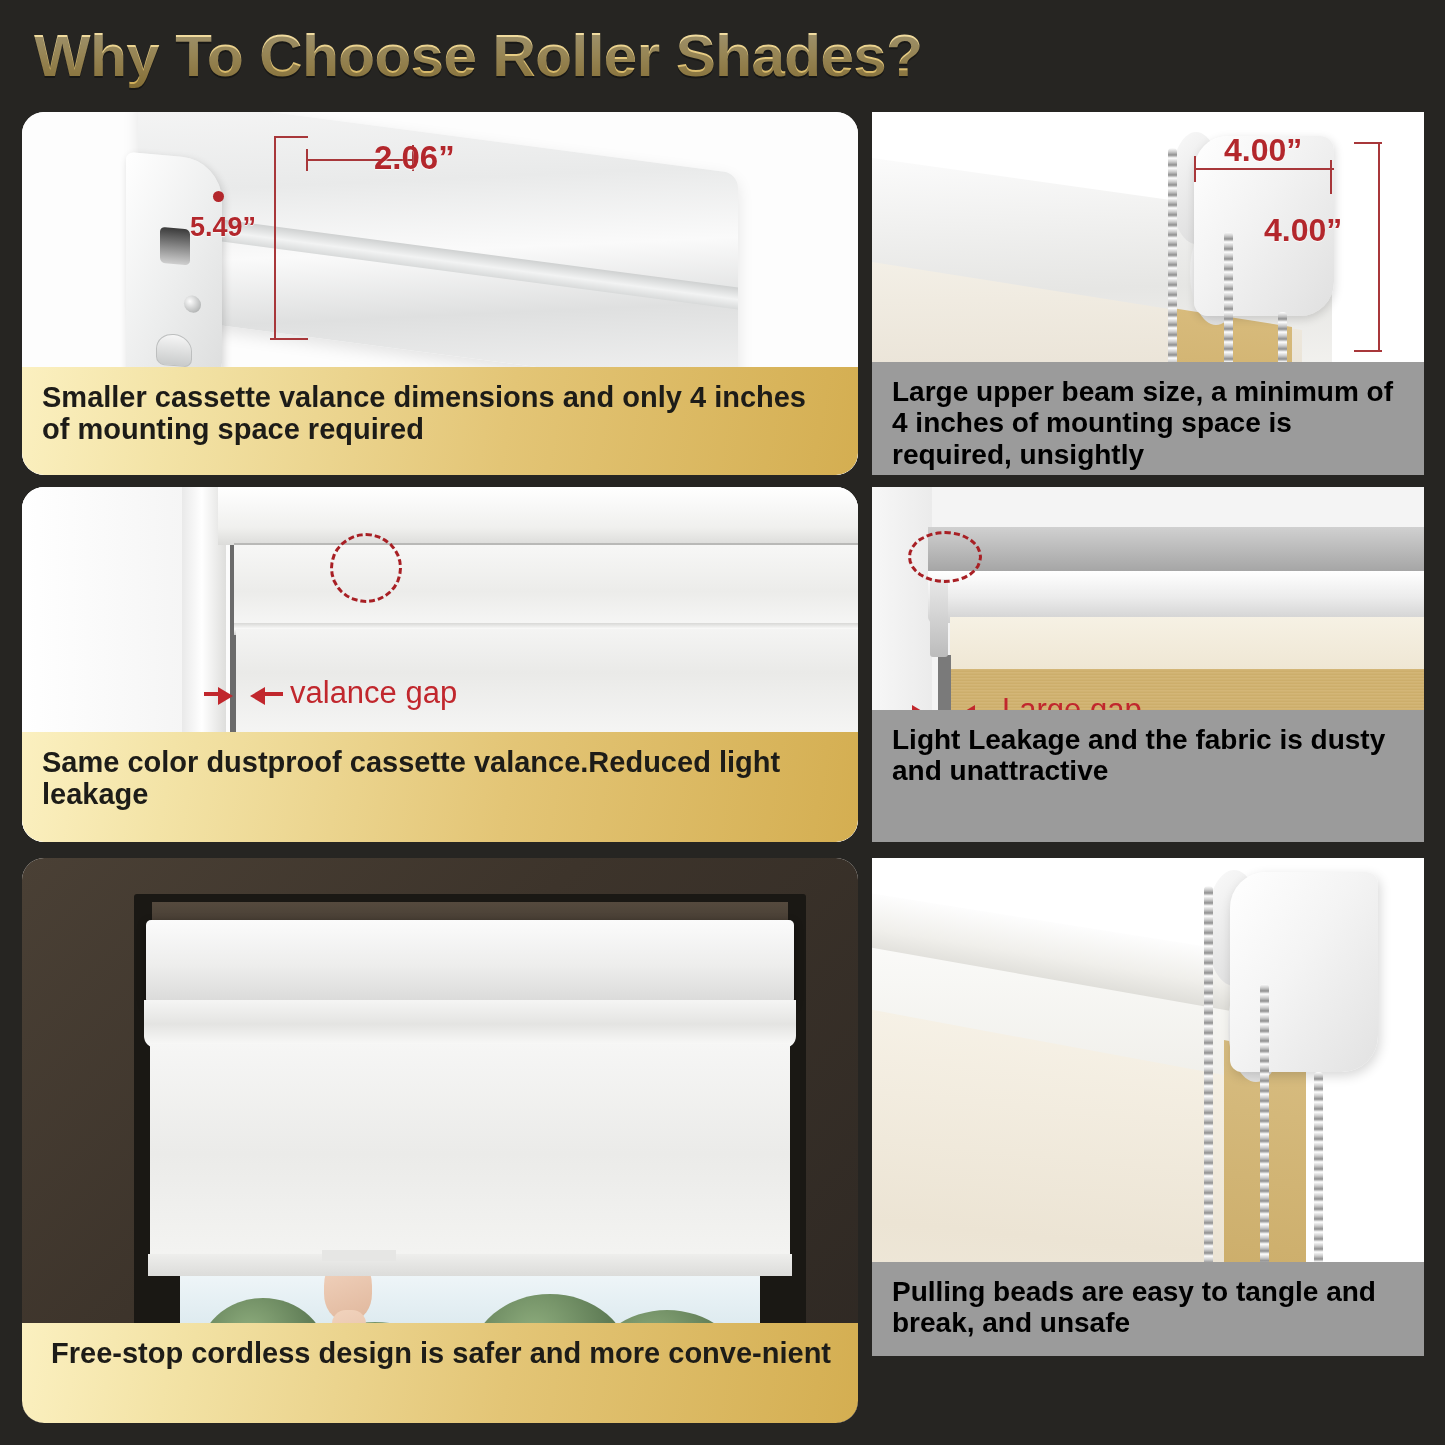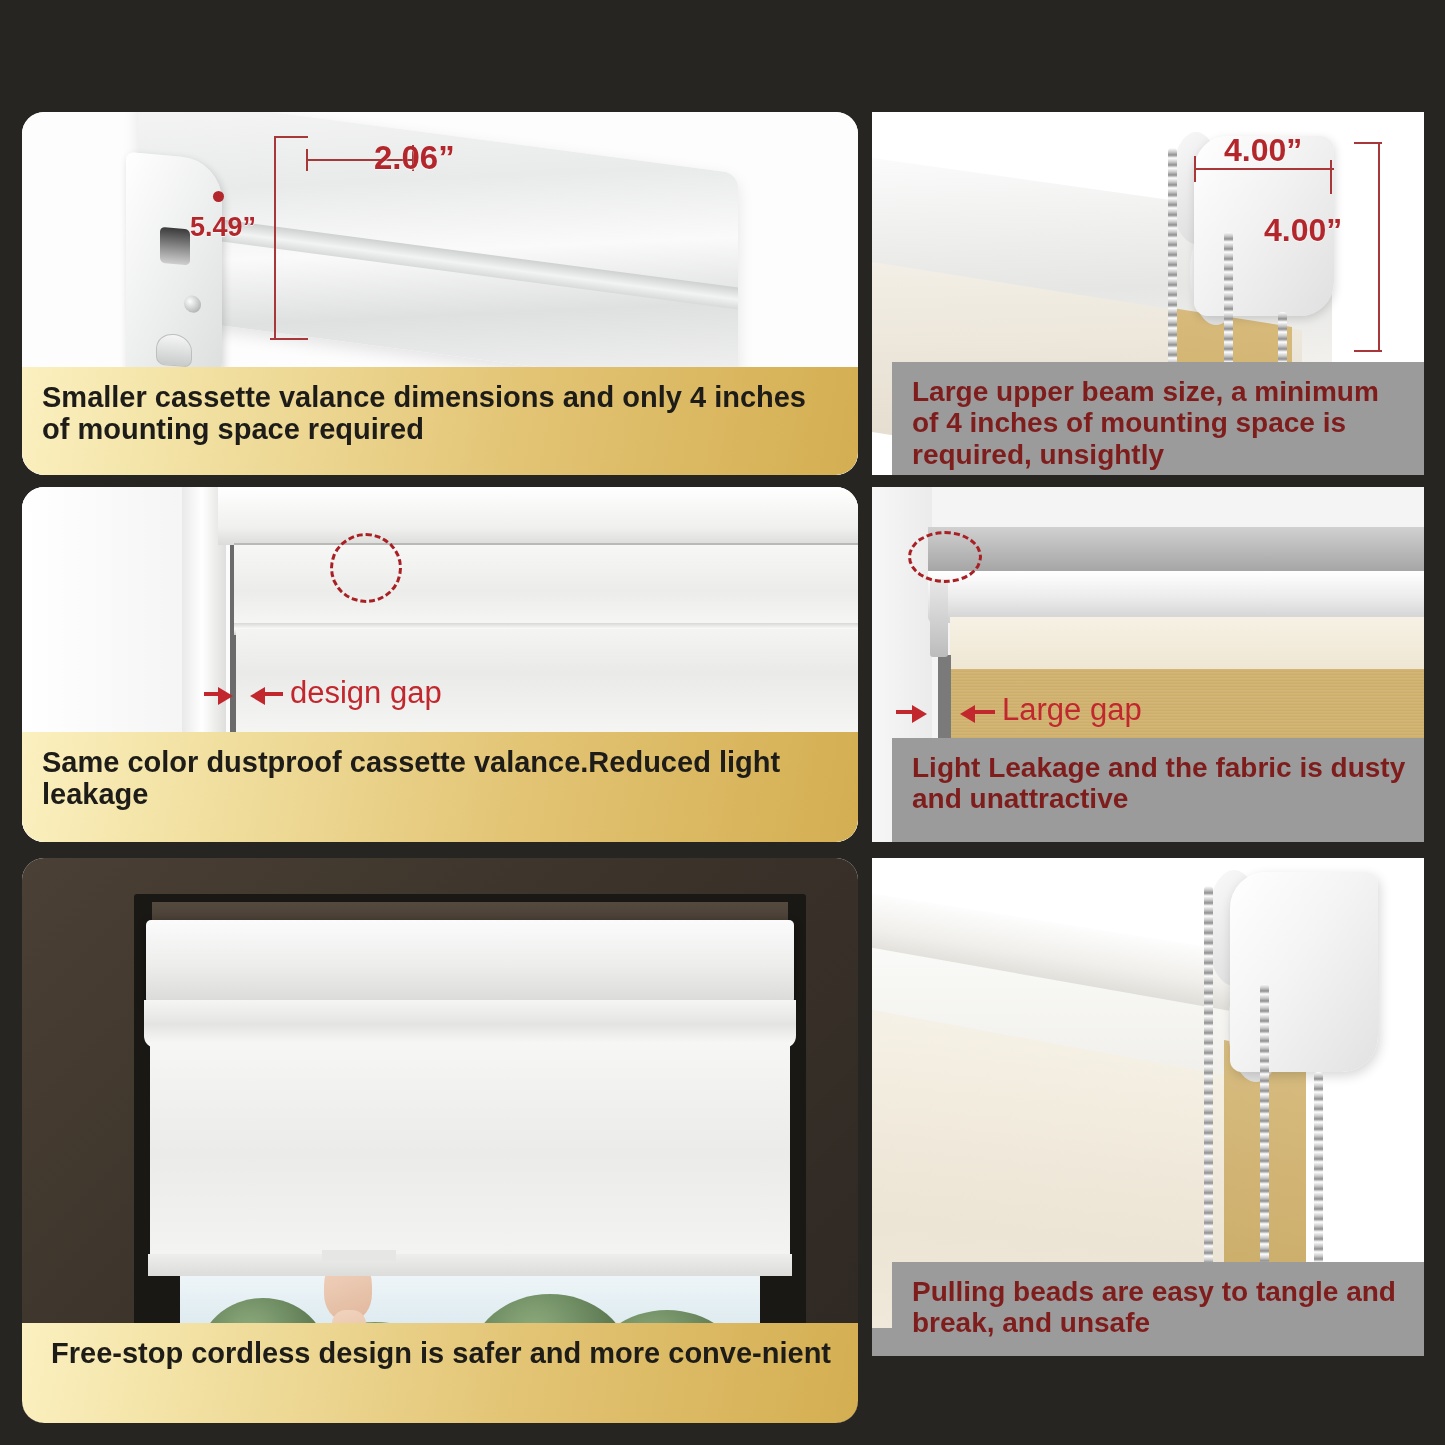--- a/index.html
+++ b/index.html
@@ -73,27 +73,26 @@
     line-height: 1.12;
   }
   .caption.good {
     background: linear-gradient(100deg, #fbf0c0 0%, #f3e3a6 18%, #e3c576 58%, #d4ae51 100%);
     color: #1d1c18;
     border-bottom-left-radius: 22px;
     border-bottom-right-radius: 22px;
   }
   .caption.bad {
     background: #9b9b9b;
-    color: #7f1d1d;
-    margin-left: 20px;
+    color: #000000;
   }
   .cap-tl { height: 108px; }
   .cap-tr { height: 113px; font-size: 28px; }
   .cap-ml { height: 110px; }
-  .cap-mr { height: 104px; font-size: 28px; }
+  .cap-mr { height: 132px; font-size: 28px; }
   .cap-bl { height: 100px; }
   .cap-br { height: 94px;  font-size: 28px; }
 
   
 
   
   .tl-bg { position:absolute; inset:0; background:#fdfdfd; }
   .tl-valance {
     position: absolute;
     left: 116px; top: 22px;
@@ -353,20 +352,23 @@
   .br-chain2 { left: 388px; top: 126px; height: 350px; }
   .br-chain3 { left: 442px; top: 214px; height: 262px; }
   .br-floor { position:absolute; left:0; bottom:0; width:100%; height:28px;
               background:#9b9b9b; }
 </style>
 </head>
 <body>
 
 <div class="infographic">
 
+  <div class="title-bar">
+    <div class="title">Why To Choose Roller Shades?</div>
+  </div>
 
   <div class="panel good p-tl">
     <div class="art">
       <div class="tl-bg"></div>
       <div class="tl-valance"></div>
       <div class="tl-endcap">
         <div class="tl-slot"></div>
         <div class="tl-screw"></div>
         <div class="tl-knob"></div>
       </div>
@@ -423,21 +425,21 @@
       <div class="ml-sidegap"></div>
       <div class="ml-valance"></div>
       <div class="ml-rail"></div>
       <div class="ml-shade"></div>
       <div class="dash-ellipse ml-ellipse"></div>
 
       <div class="arrow-tail ml-ar-rt"></div>
       <div class="arrow-right ml-ar-r"></div>
       <div class="arrow-left ml-ar-l"></div>
       <div class="arrow-tail ml-ar-lt"></div>
-      <div class="gap-label ml-gaplbl">design gap</div>
+      <div class="gap-label ml-gaplbl">valance gap</div>
     </div>
     <div class="caption good cap-ml">Same color dustproof cassette valance.Reduced light leakage</div>
   </div>
 
   <div class="panel bad p-mr">
     <div class="art">
       <div class="mr-bg"></div>
       <div class="mr-wall"></div>
       <div class="mr-ceil"></div>
       <div class="mr-tube"></div>

